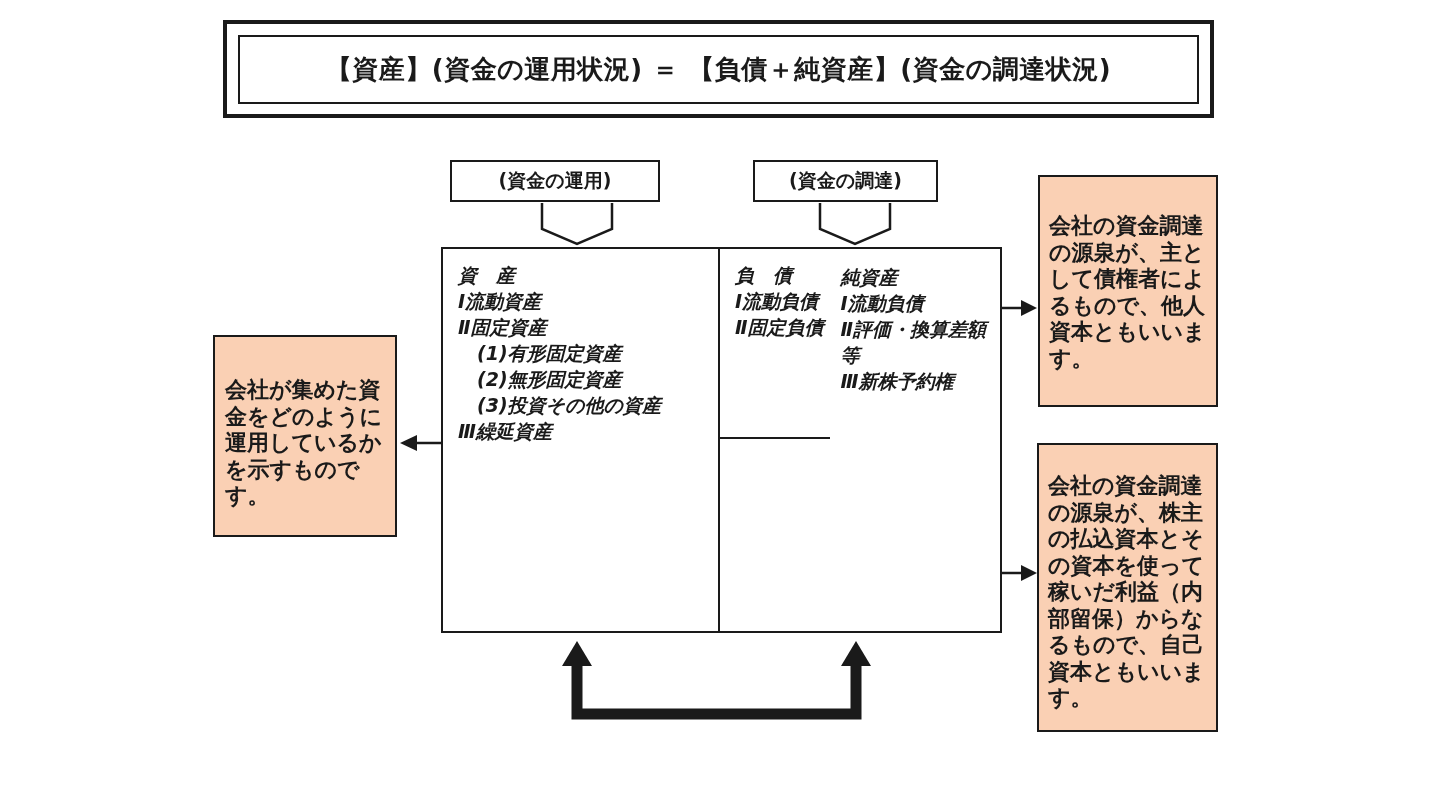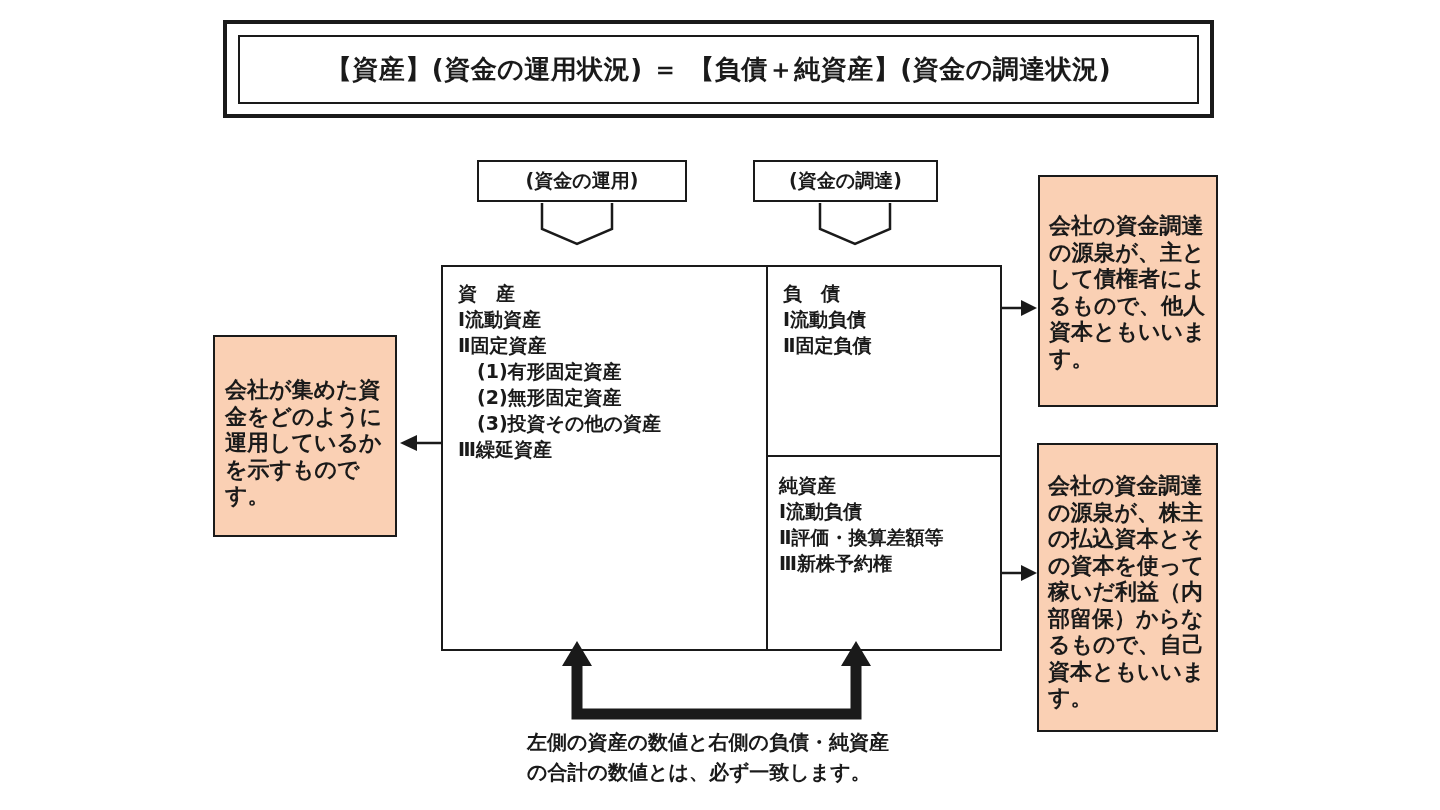--- a/index.html
+++ b/index.html
@@ -36,34 +36,35 @@
   
   .flow-label {
     position: absolute;
     top: 160px; height: 42px;
     border: 2px solid var(--line, #1a1a1a);
     box-sizing: border-box;
     background: #fff;
     display: flex; align-items: center; justify-content: center;
     font-size: 19px; font-weight: 700;
   }
-  .flow-label.left  { left: 477px; width: 210px; }
+  .flow-label.left  { left: 450px; width: 210px; }
   .flow-label.right { left: 753px; width: 185px; }
   
   .main-box {
     position: absolute;
-    left: 441px; top: 265px;
+    left: 441px; top: 247px;
     width: 561px; height: 386px;
     border: 2px solid var(--line, #1a1a1a);
     box-sizing: border-box;
     background: #fff;
     display: flex;
+    font-style: italic;
   }
   .col-assets { width: 275px; box-sizing: border-box; }
-  .col-right  { flex: 1; border-left: 2px solid var(--line, #1a1a1a); display: flex; flex-direction: column; margin-left: 48px; }
+  .col-right  { flex: 1; border-left: 2px solid var(--line, #1a1a1a); display: flex; flex-direction: row; }
   .cell-liab  { height: 190px; border-bottom: 2px solid var(--line, #1a1a1a); box-sizing: border-box; }
   .cell-net   { flex: 1; }
   .bs-text {
     white-space: pre-line;
     font-size: 19px;
     font-weight: 700;
     line-height: 26px;
     padding: 13px 6px 0 15px;
   }
   .cell-net .bs-text { padding: 15px 6px 0 11px; }
@@ -159,22 +160,20 @@
   <div class="note net-note">会社の資金調達
 の源泉が、株主
 の払込資本とそ
 の資本を使って
 稼いだ利益（内
 部留保）からな
 るもので、自己
 資本ともいいま
 す。</div>
 
-  <div class="caption">左側の資産の数値と右側の負債・純資産
-の合計の数値とは、必ず一致します。</div>
 
   <svg class="overlay" viewBox="0 0 1440 810" xmlns="http://www.w3.org/2000/svg">
 
     <g>
       <path class="penta" d="M 542,203 L 542,229 L 577,244 L 612,229 L 612,203"></path>
     </g>
 
     <g>
       <path class="penta" d="M 820,203 L 820,229 L 855,244 L 890,229 L 890,203"></path>
     </g>

